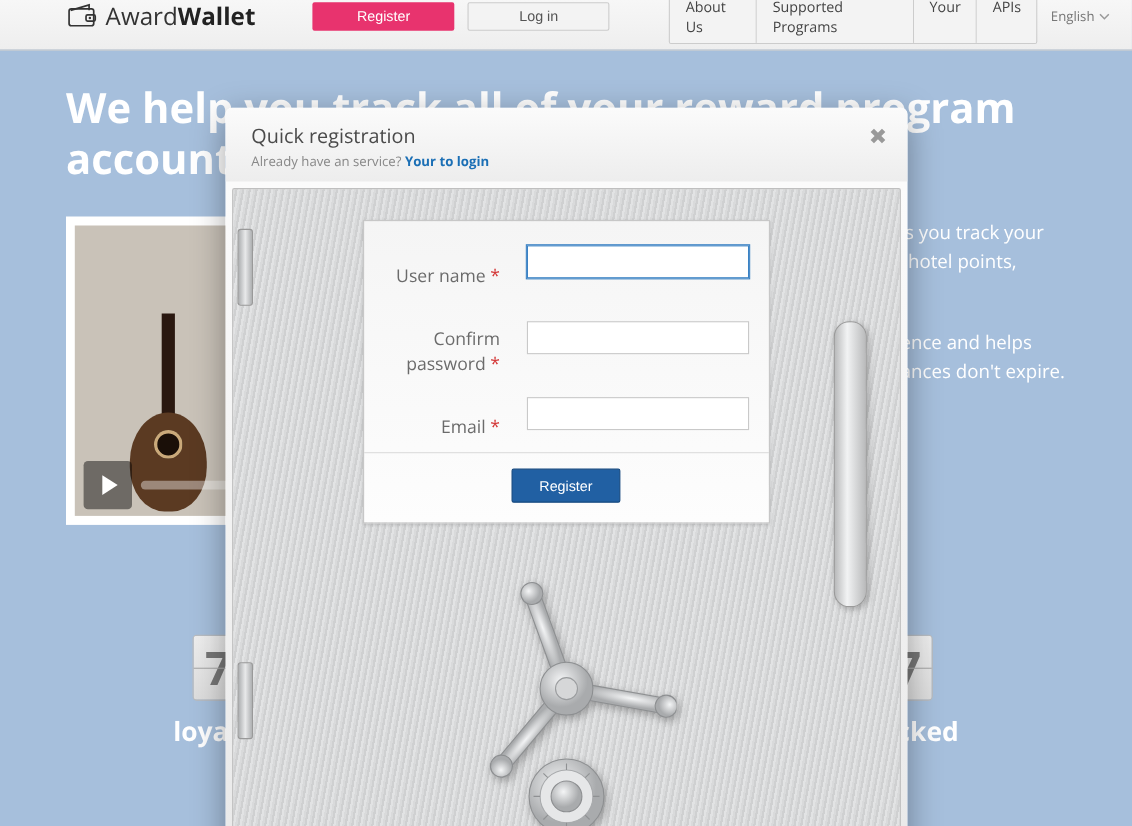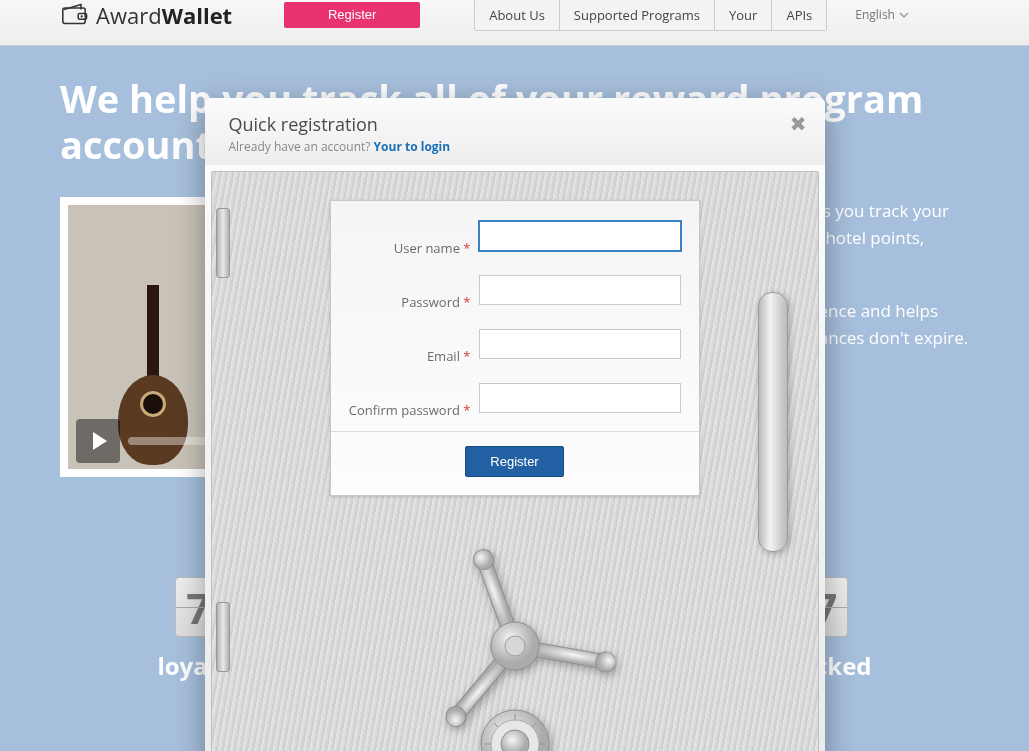--- a/index.html
+++ b/index.html
@@ -9,21 +9,21 @@
 .topbar { background: linear-gradient(#f7f7f7,#eeeeee); height: 46px; border-bottom: 1px solid #d0d0d0; display: flex; align-items: center; padding: 0 20px 16px 60px; gap: 12px; }
 .logo { display: flex; align-items: center; gap: 8px; color: #333; font-size: 22px; font-weight: 400; margin-right: 40px; }
 .logo svg { width: 28px; height: 28px; }
 .logo .bold { font-weight: 700; color: #222; }
 .btn-register { background: #e8336e; color: #fff; border: none; width: 136px; height: 26px; font-size: 13px; cursor: pointer; border-radius: 2px; }
 .btn-login { background: #f3f3f3; color: #555; border: 1px solid #ccc; width: 136px; height: 26px; font-size: 13px; cursor: pointer; border-radius: 2px; }
 .navgap { flex: 0 0 30px; }
 .navbox { display: flex; border: 1px solid #ccc; border-radius: 2px; overflow: hidden; }
 .navbox a { padding: 6px 14px; font-size: 13px; color: #444; text-decoration: none; border-right: 1px solid #ccc; background: #f3f3f3; cursor: pointer; }
 .navbox a:last-child { border-right: none; text-align: center; }
-.lang { margin-left: 16px; font-size: 12px; color: #777; display: flex; align-items: center; gap: 4px; cursor: pointer; }
+.lang { margin-left: 0; font-size: 12px; color: #777; display: flex; align-items: center; gap: 4px; cursor: pointer; }
 
 
 .hero { padding: 30px 60px 0 60px; color: #fff; }
 .hero h1 { font-size: 38px; font-weight: 700; line-height: 1.2; margin-bottom: 30px; }
 .pane { display: flex; gap: 40px; }
 .video { width: 330px; height: 280px; background: #fff; border: 8px solid #fff; position: relative; }
 .video-inner { width: 100%; height: 100%; background: #c9c2b8; position: relative; overflow: hidden; }
 .guitar { position: absolute; left: 50px; top: 90px; width: 80px; height: 170px; }
 .guitar .body { width: 70px; height: 90px; background: #5b3a22; border-radius: 50% 50% 45% 45%; position: absolute; bottom: 0; }
 .guitar .hole { width: 26px; height: 26px; background: #1a0f08; border-radius: 50%; position: absolute; bottom: 48px; left: 22px; box-shadow: 0 0 0 3px #caa97a inset; }
@@ -48,21 +48,21 @@
 .modal-head { padding: 14px 24px 10px 24px; position: relative; background: linear-gradient(#fbfbfb,#ededed); }
 .modal-head h2 { font-size: 18px; font-weight: 400; color: #4a4a4a; }
 .modal-head .sub { font-size: 12px; color: #888; margin-top: 2px; }
 .modal-head .sub a { color: #1b6fb5; font-weight: 700; text-decoration: none; cursor: pointer; }
 .modal-close { position: absolute; right: 18px; top: 14px; font-size: 20px; color: #999; cursor: pointer; border:none; background:none; }
 
 .safe { padding: 18px; background: repeating-linear-gradient(100deg,#d9dadb 0 2px,#cfd0d1 2px 4px,#e2e3e4 4px 6px); position: relative; border: 1px solid #bfbfbf; margin: 6px; border-radius: 2px; }
 
 .form-card { background: linear-gradient(#f5f5f5,#fdfdfd); border: 1px solid #c7c7c7; width: 370px; margin: 10px auto 0 auto; padding: 14px 18px 18px 18px; box-shadow: 0 1px 3px rgba(0,0,0,.15); }
 .form-row { display: flex; align-items: center; margin-bottom: 12px; }
-.form-row label { width: 130px; text-align: right; font-size: 13px; color: #6b6b6b; padding-right: 8px; margin-top: 24px; }
+.form-row label { width: 130px; text-align: right; font-size: 16px; color: #6b6b6b; padding-right: 24px; margin-top: 24px; }
 .req { color: #d43a3a; }
 .form-row input { flex: 1; height: 30px; border: 1px solid #c9c9c9; background: #fff; padding: 0 8px; font-size: 13px; }
 .form-row input.focused { border: 1px solid #3b82c4; box-shadow: 0 0 0 1px #3b82c4; outline: none; }
 .divider { height:1px; background:#ddd; margin: 8px -18px 14px -18px; }
 .btn-submit { display:block; margin:0 auto; background:#2160a3; color:#fff; border:1px solid #174a80; padding:7px 24px; font-size:13px; cursor:pointer; border-radius:2px; }
 
 
 .hinge { position:absolute; width:14px; height:70px; background:linear-gradient(90deg,#aeb0b2,#e8e9ea,#aeb0b2); border:1px solid #999; border-radius:3px; left:4px; }
 .hinge.top { top:36px; } .hinge.bot { top:430px; }
 .handlebar { position:absolute; right:30px; top:120px; width:30px; height:260px; background:linear-gradient(90deg,#b9babb,#f2f3f4 40%,#b9babb); border-radius:14px; border:1px solid #9a9a9a; box-shadow: 2px 2px 6px rgba(0,0,0,.25); }
@@ -76,20 +76,21 @@
   <div class="logo">
     <svg viewBox="0 0 40 40">
       <rect x="4" y="10" width="32" height="22" rx="3" fill="none" stroke="#333" stroke-width="2.2"></rect>
       <rect x="26" y="18" width="12" height="8" rx="2" fill="none" stroke="#333" stroke-width="2.2"></rect>
       <circle cx="31" cy="22" r="1.6" fill="#333"></circle>
       <path d="M6 12 L30 5 L30 12" fill="none" stroke="#333" stroke-width="2.2"></path>
     </svg>
     <span><span>Award</span><span class="bold">Wallet</span></span>
   </div>
   <button class="btn-register">Register</button>
+  <button class="btn-login">Log in</button>
   <div class="navgap"></div>
   <div class="navbox">
     <a>About Us</a>
     <a>Supported Programs</a>
     <a>Your</a>
     <a>APIs</a>
   </div>
   <div class="lang">
     <span>English</span>
     <svg width="10" height="10" viewBox="0 0 10 10">
@@ -131,46 +132,42 @@
       <div class="stat-label">tracked</div>
     </div>
   </div>
 </div>
 
 <div class="modal-wrap">
   <div class="modal">
     <div class="modal-head">
       <h2>Quick registration</h2>
       <div class="sub">
-        <span>Already have an account? </span><a>Your to login</a>
+        <span>Already have an service? </span><a>Your to login</a>
       </div>
       <button class="modal-close">✖</button>
     </div>
 
     <div class="safe">
       <div class="hinge top"></div>
       <div class="hinge bot"></div>
       <div class="handlebar"></div>
 
       <div class="form-card">
         <div class="form-row">
           <label><span>User name</span> <span class="req">*</span></label>
           <input class="focused" type="text" style="">
         </div>
         <div class="form-row">
-          <label><span>Password</span> <span class="req">*</span></label>
+          <label><span>Confirm password</span> <span class="req">*</span></label>
           <input type="password" style="">
         </div>
         <div class="form-row">
           <label><span>Email</span> <span class="req">*</span></label>
           <input type="text" style="">
-        </div>
-        <div class="form-row">
-          <label><span>Confirm password</span> <span class="req">*</span></label>
-          <input type="password" style="">
         </div>
         <div class="divider"></div>
         <button class="btn-submit">Register</button>
       </div>
 
       <div class="wheel-wrap">
         <svg width="200" height="240" viewBox="0 0 200 240">
           <defs>
             <radialGradient id="m" cx="40%" cy="35%">
                 <stop offset="0%" stop-color="#f4f5f6"></stop>

